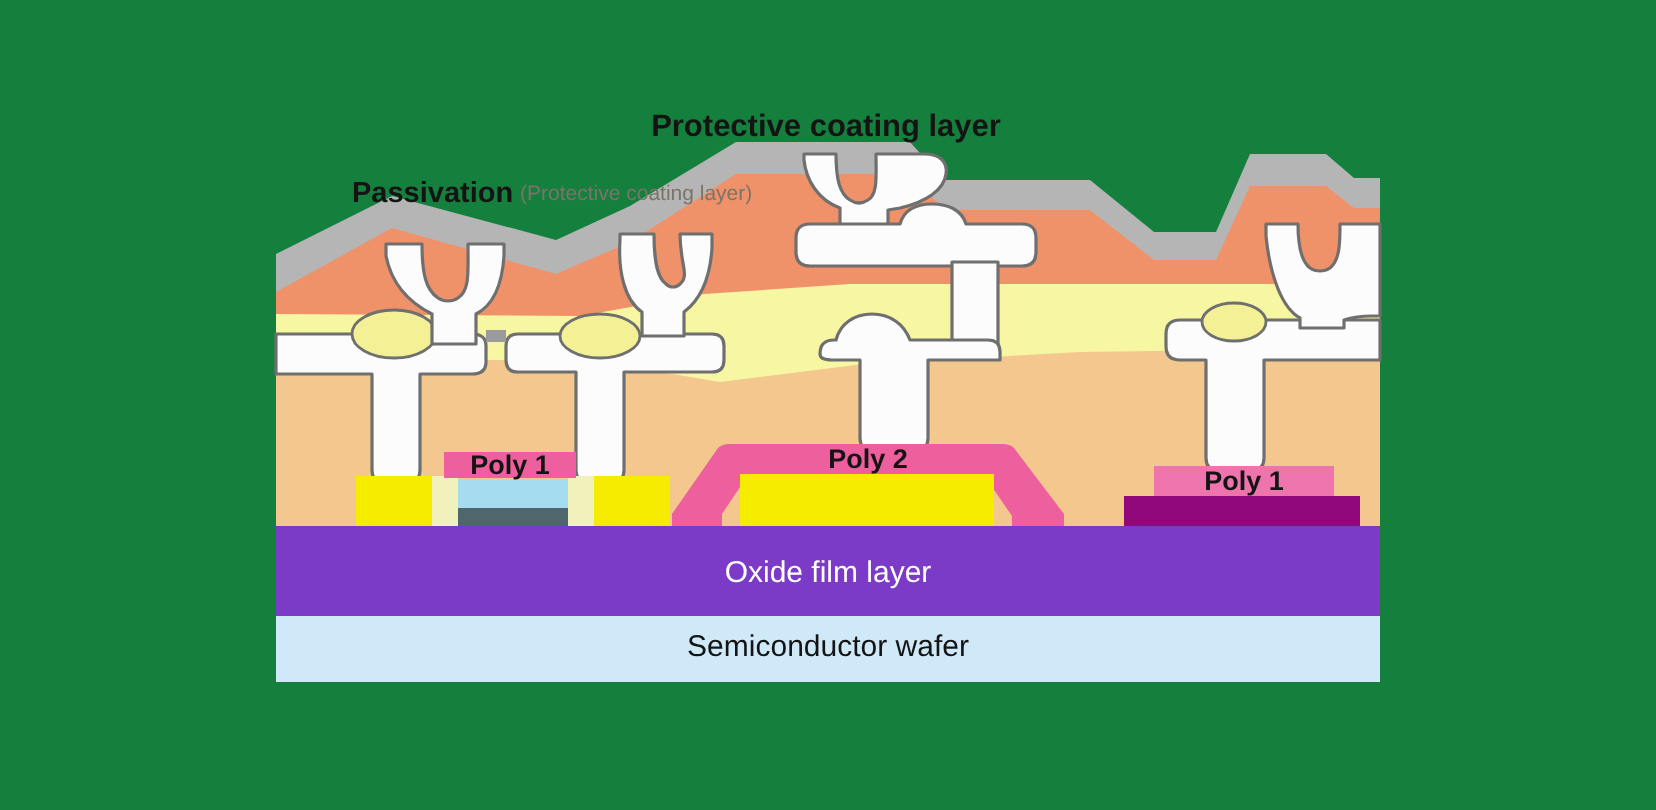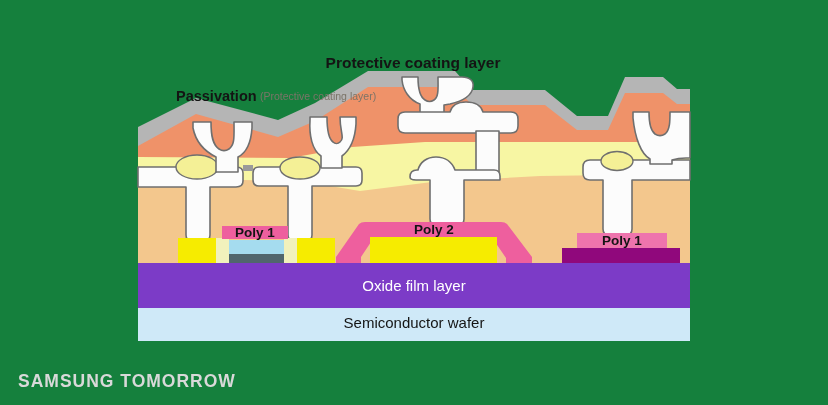--- a/index.html
+++ b/index.html
@@ -71,14 +71,13 @@
     <text class="t-title" x="413" y="68" text-anchor="middle">Protective coating layer</text>
     <text class="t-pass" x="176" y="101">Passivation</text>
     <text class="t-pass-sub" x="260" y="100">(Protective coating layer)</text>
     <text class="t-poly" x="255" y="237" text-anchor="middle">Poly 1</text>
     <text class="t-poly" x="434" y="234" text-anchor="middle">Poly 2</text>
     <text class="t-poly" x="622" y="245" text-anchor="middle">Poly 1</text>
     <text class="t-oxide" x="414" y="291" text-anchor="middle">Oxide film layer</text>
     <text class="t-wafer" x="414" y="328" text-anchor="middle">Semiconductor wafer</text>
   </svg>
 
-  <div class="watermark">SAMSUNG TOMORROW</div>
 </div>
 
 </body></html>

